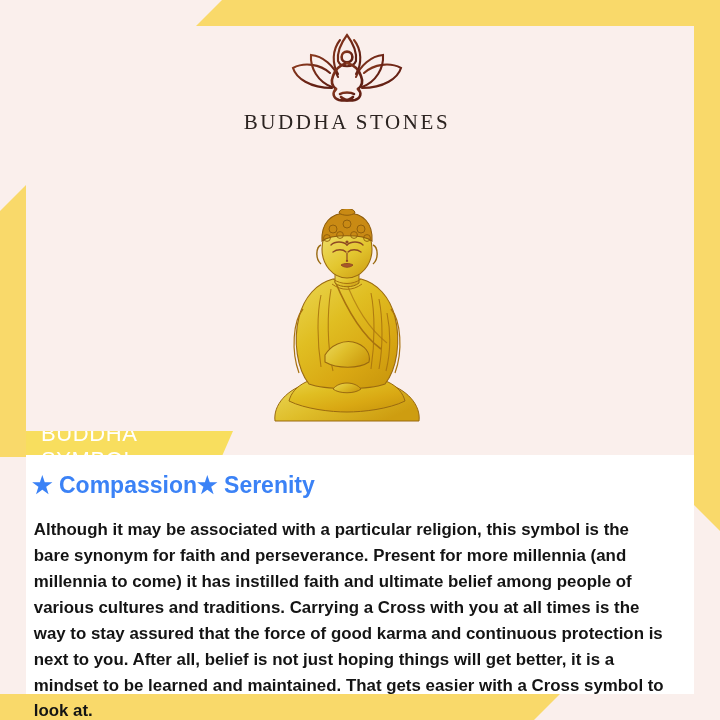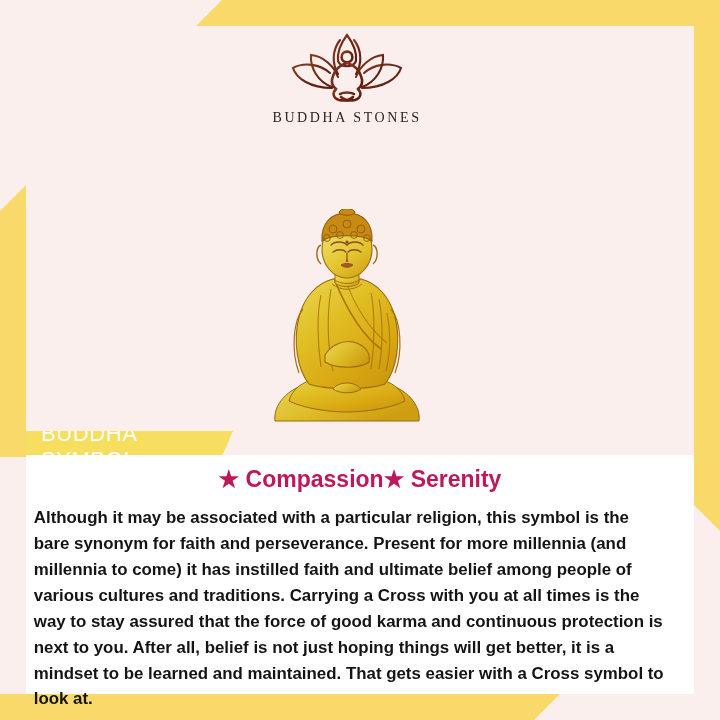--- a/index.html
+++ b/index.html
@@ -36,21 +36,21 @@
   }
 
   
   .header{position:absolute;left:0;top:26px;width:694px;height:429px;}
 
   .logo-wrap{position:absolute;left:0;right:0;top:4px;display:flex;flex-direction:column;align-items:center;}
   .logo-mark{width:118px;height:76px;display:block;}
   .logo-word{
     margin-top:4px;
     font-family:"Liberation Serif", serif;
-    font-size:14px;letter-spacing:2.6px;color:#2b2320;font-weight:400;
+    font-size:21px;letter-spacing:2.6px;color:#2b2320;font-weight:400;
   }
 
   .title-banner{
     position:absolute;left:150px;top:124px;width:424px;height:49px;
     background:#FDFBFA;display:flex;align-items:center;justify-content:center;
   }
   .title-text{
     font-size:30px;font-weight:bold;color:#F8DE5E;letter-spacing:0.2px;
     font-family:"Liberation Sans", sans-serif;
     transform:scaleX(0.92);transform-origin:center;
@@ -69,22 +69,22 @@
   .ribbon-text{
     color:#FFFFFF;font-size:22px;letter-spacing:0.6px;padding-left:15px;
     font-family:"Liberation Sans", sans-serif;
   }
 
   
   .card{
     position:absolute;left:26px;top:455px;width:668px;height:239px;background:#FFFFFF;
   }
   .card-heading{
-    margin:0;padding-top:11px;text-align:center;
-    font-size:23px;font-weight:bold;color:#be185d;letter-spacing:0px;
+    margin:6px;padding-top:11px;text-align:left;
+    font-size:23px;font-weight:bold;color:#3b82f6;letter-spacing:0px;
     font-family:"Liberation Sans", sans-serif;white-space:nowrap;
   }
   .body-copy{
     margin:0;padding:12px 8px 0 8px;
     font-size:17.4px;line-height:1.49;color:#141414;font-weight:bold;
     font-family:"Liberation Sans", sans-serif;
     transform:scaleX(0.97);transform-origin:left top;
     text-align:left;
   }
 </style>

